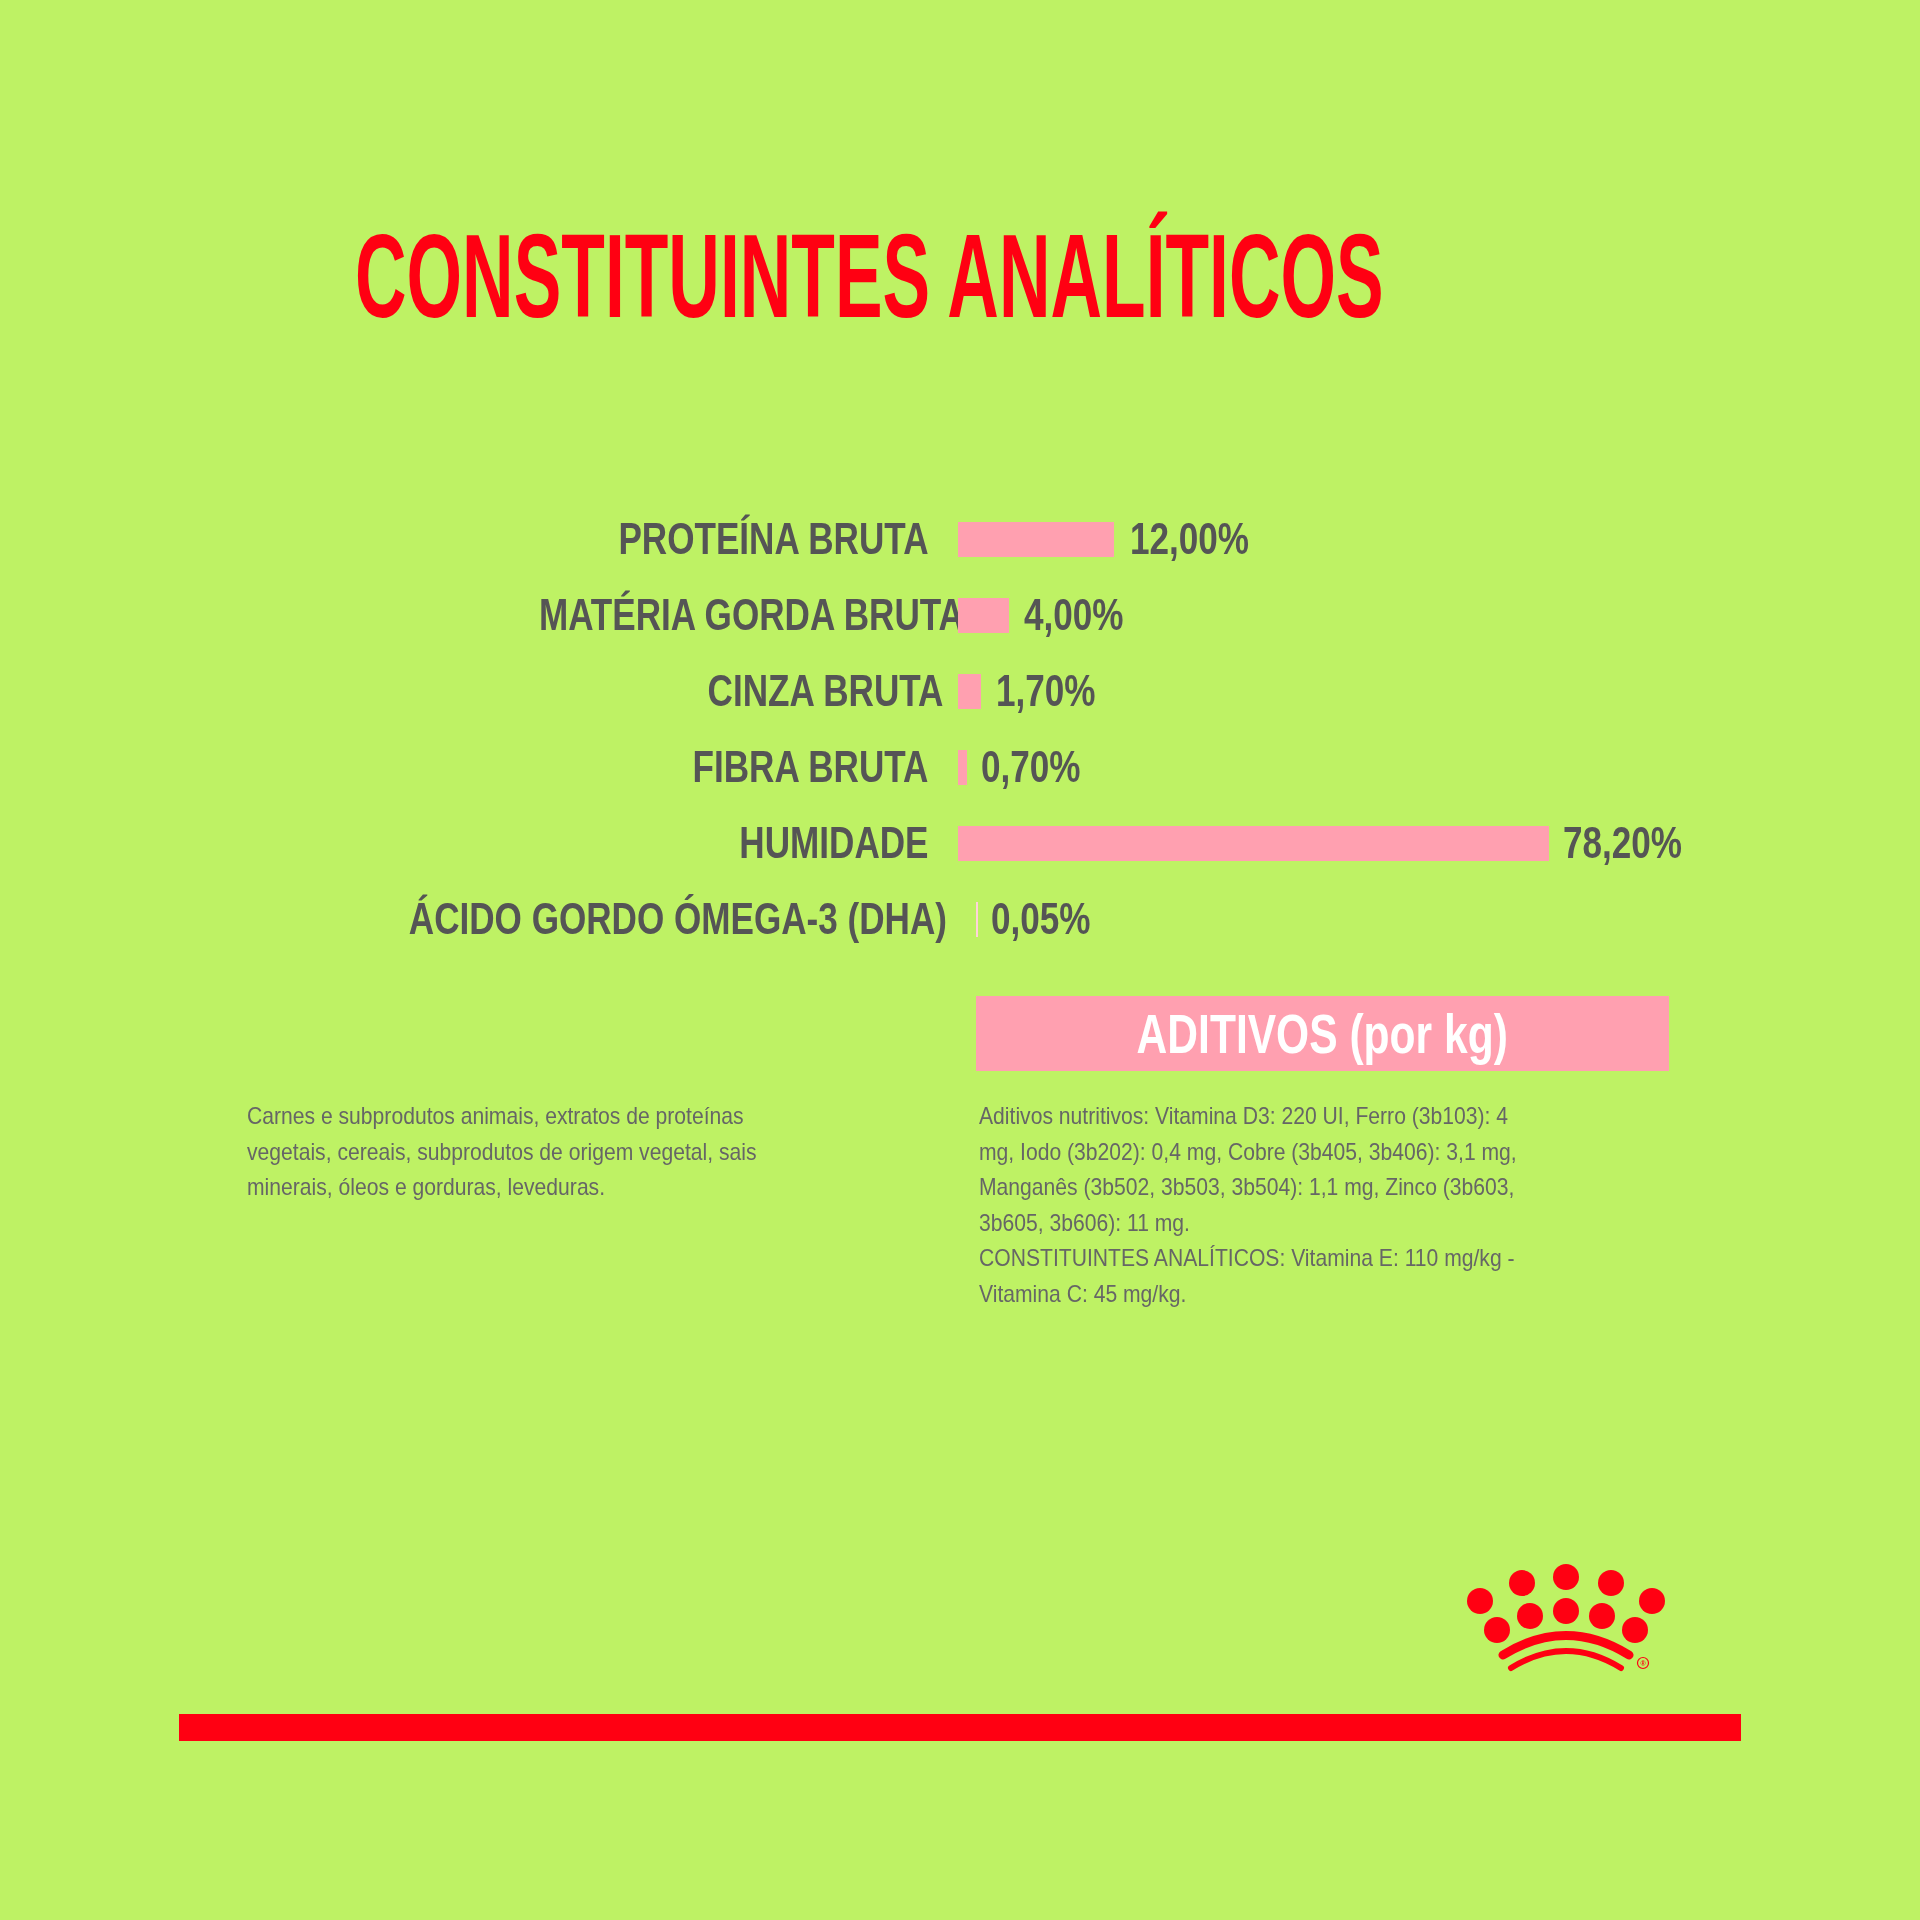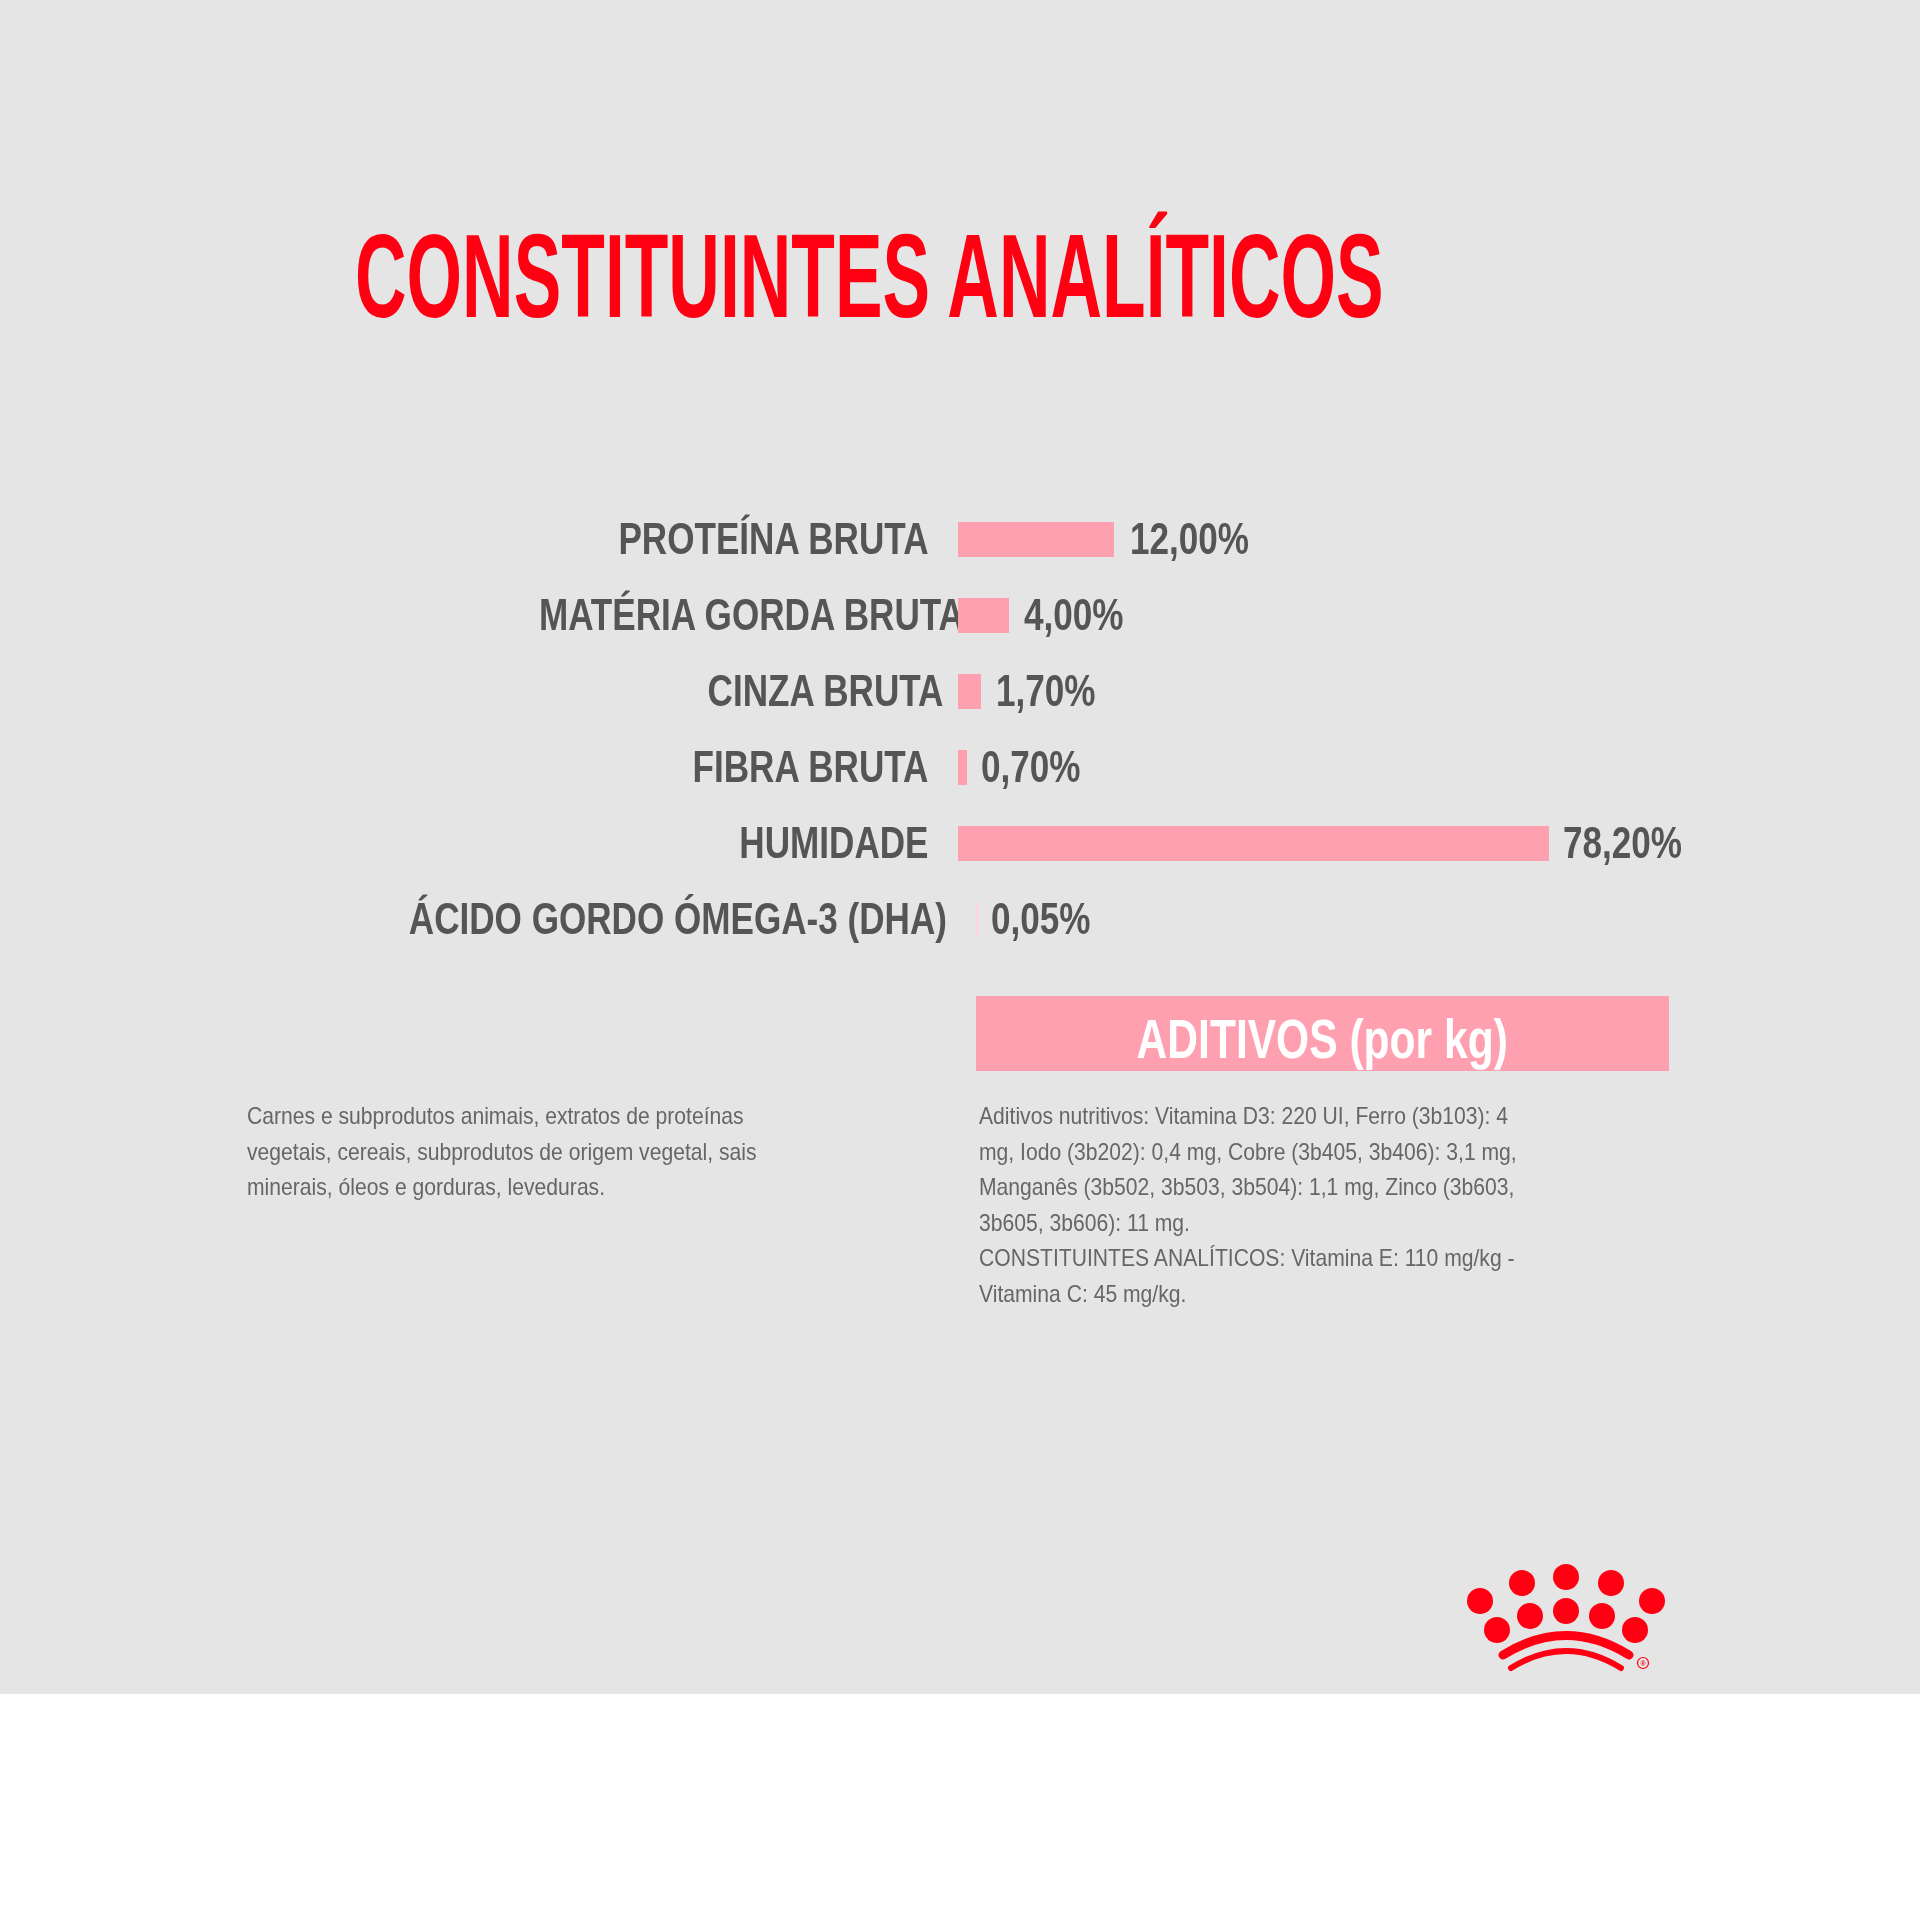--- a/index.html
+++ b/index.html
@@ -1,20 +1,20 @@
 <!DOCTYPE html>
 <html><head>
 <meta charset="utf-8">
 <style>
   html, body { margin: 0; padding: 0; background: #ffffff; }
   #canvas {
     position: relative;
     width: 1920px;
-    height: 1694px;
-    background: #e5e5e5;
+    height: 1920px;
+    background: #bef264;
     overflow: hidden;
   }
 
   
   .title {
     position: absolute;
     left: 355px;
     top: 206px;
     width: 2020px;
     height: 140px;
@@ -137,21 +137,21 @@
       <div class="row-bar" style="width:591px;background:#ffa0b0;"></div>
       <div class="row-value" style="left:1563px;">78,20%</div>
     </div>
     <div class="row" style="top:902px;margin-left:19px;">
       <div class="row-label">ÁCIDO GORDO ÓMEGA-3 (DHA)</div>
       <div class="row-bar" style="width:2px;left:957px;background:#ffd3da;"></div>
       <div class="row-value" style="left:972px;">0,05%</div>
     </div>
   </div>
 
-  <div class="section-header" style="left:976px;width:693px;background:#ffa0b0;align-items:flex-end;">
+  <div class="section-header" style="left:976px;width:693px;background:#ffa0b0;">
     <span>ADITIVOS (por kg)</span>
   </div>
 
   <div class="para" style="left:247px;top:1098px;">
     <div class="line">Carnes e subprodutos animais, extratos de proteínas</div>
     <div class="line">vegetais, cereais, subprodutos de origem vegetal, sais</div>
     <div class="line">minerais, óleos e gorduras, leveduras.</div>
   </div>
 
   <div class="para" style="left:979px;top:1098px;">

